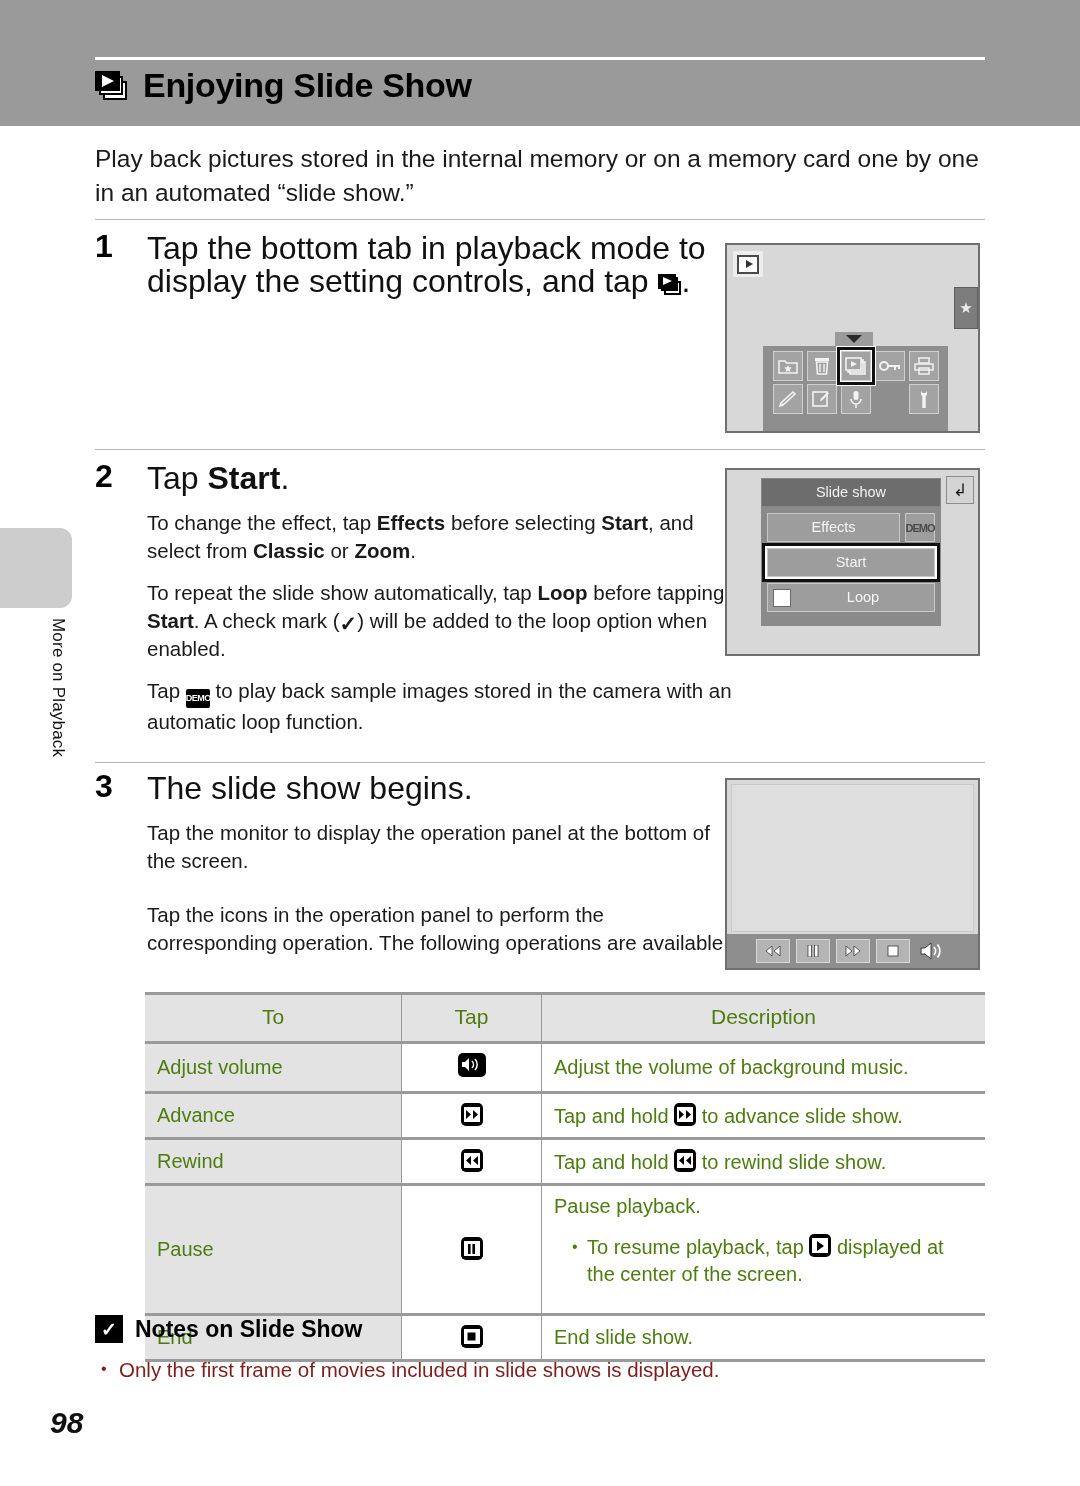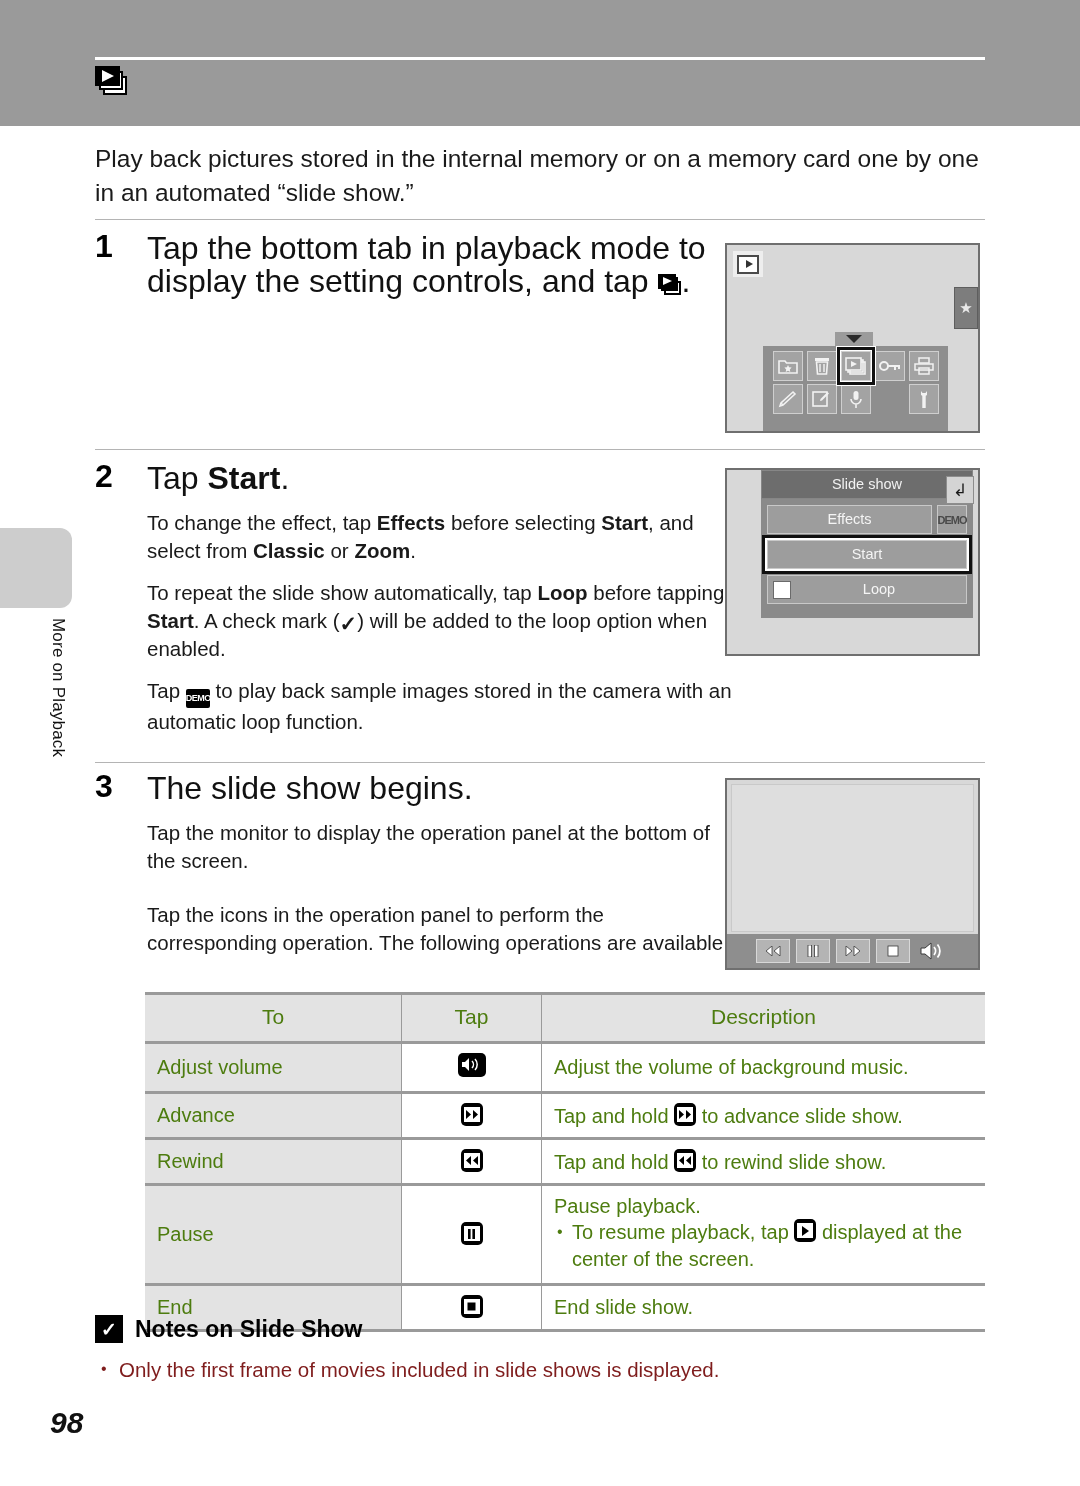--- a/index.html
+++ b/index.html
@@ -295,22 +295,22 @@
     outline-offset: 1px;
     box-shadow: 0 0 0 5px #ffffff;
     z-index: 3;
   }
   .cell.blank { background: transparent; border: none; }
   .cell svg { display:block; }
 
   
   .s2-wrap {
     position: absolute;
-    left: 34px; top: 0;
-    width: 212px;
+    left: 34px; top: 8px;
+    width: 180px;
     border-radius: 13px;
   }
   .s2-title {
     background: #6d6d6d;
     color: #f2f2f2;
     font-size: 14.5px;
     text-align: center;
     padding: 5px 0 6px;
     border: 1px solid #868686;
     box-sizing: border-box;
@@ -413,21 +413,21 @@
     font-weight: normal;
   }
   .table tr { border-bottom: 3px solid #9a9a9a; }
   .table tr.headrow { border-bottom: 3px solid #9a9a9a; }
   .table thead tr th { background: #e3e3e3; text-align: center; font-size: 21px; padding: 10px 0 12px;}
   .table tbody td.c1 { background: #e3e3e3; width: 232px; }
   .table tbody td.c2 { width: 115px; text-align: center; }
   .table tbody td.c3 { background: #ffffff; }
   .table td:last-child, .table th:last-child { border-right: none; }
   .table { border-top: 3px solid #9a9a9a; border-bottom: 3px solid #9a9a9a; }
-  .desc-list { margin: 1px; padding-left: 0; list-style: none; }
+  .desc-list { margin: 16px; padding-left: 0; list-style: none; }
   .desc-list li { position: relative; padding-left: 17px; line-height: 27px;}
   .desc-list li:before {
     content: "\2022";
     position: absolute; left: 2px; top: -1px;
     font-size: 16px;
   }
   .tapicon { display: inline-flex; }
 
   
   .notes {
@@ -468,20 +468,21 @@
 
 <div class="header-band"></div>
 <div class="header-rule"></div>
 <div class="page-title">
   <span class="ic-slideshow">
     <i class="s3"></i>
       <i class="s2"></i>
       <i class="s1"></i>
       <i class="tri"></i>
   </span>
+  <span>Enjoying Slide Show</span>
 </div>
 
 <div class="side-tab"></div>
 <div class="side-label">More on Playback</div>
 <div class="page-number">98</div>
 
 <div class="intro">Play back pictures stored in the internal memory or on a memory card one by one in an automated “slide show.”</div>
 
 <div class="hr hr1"></div>
 <div class="hr hr2"></div>

